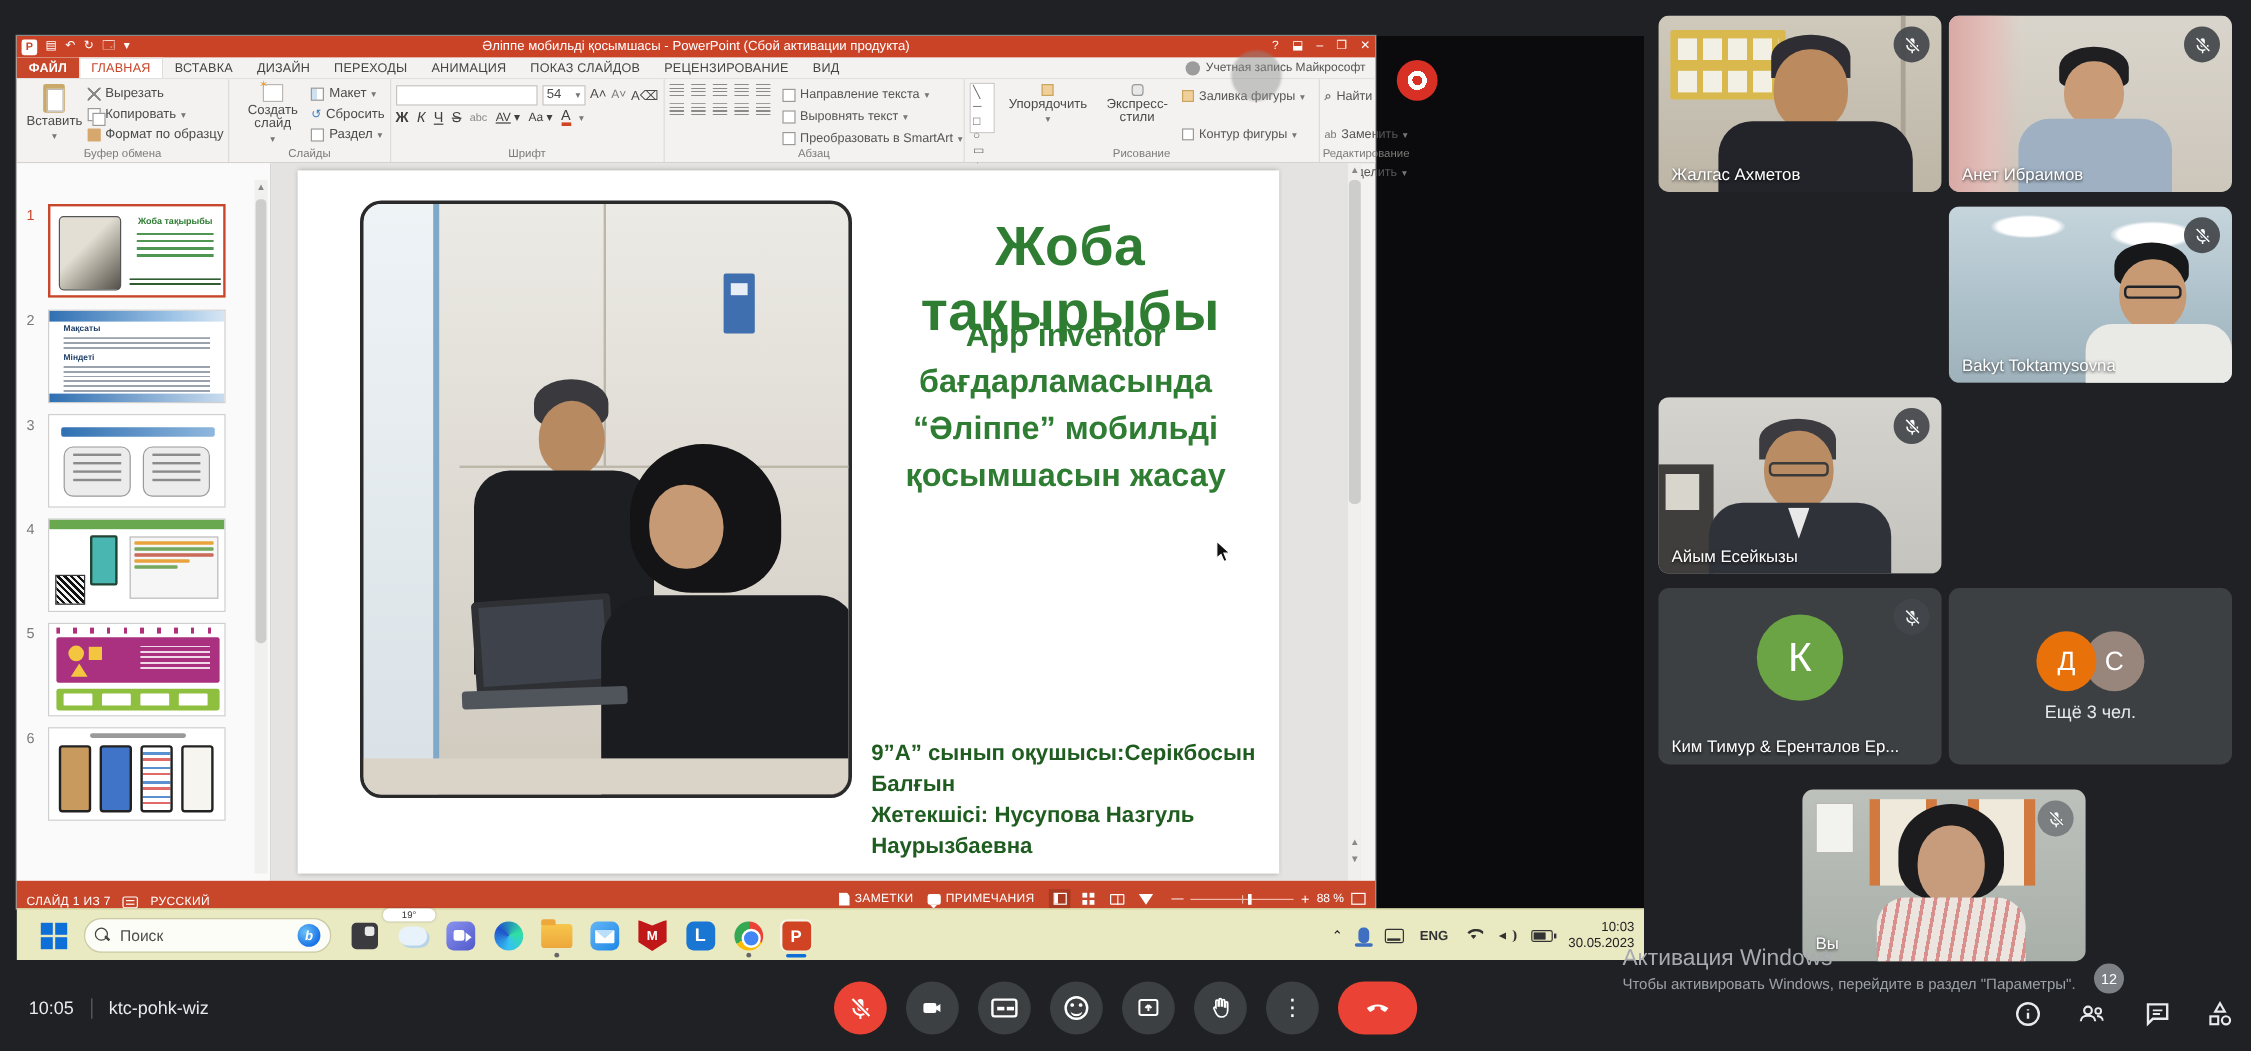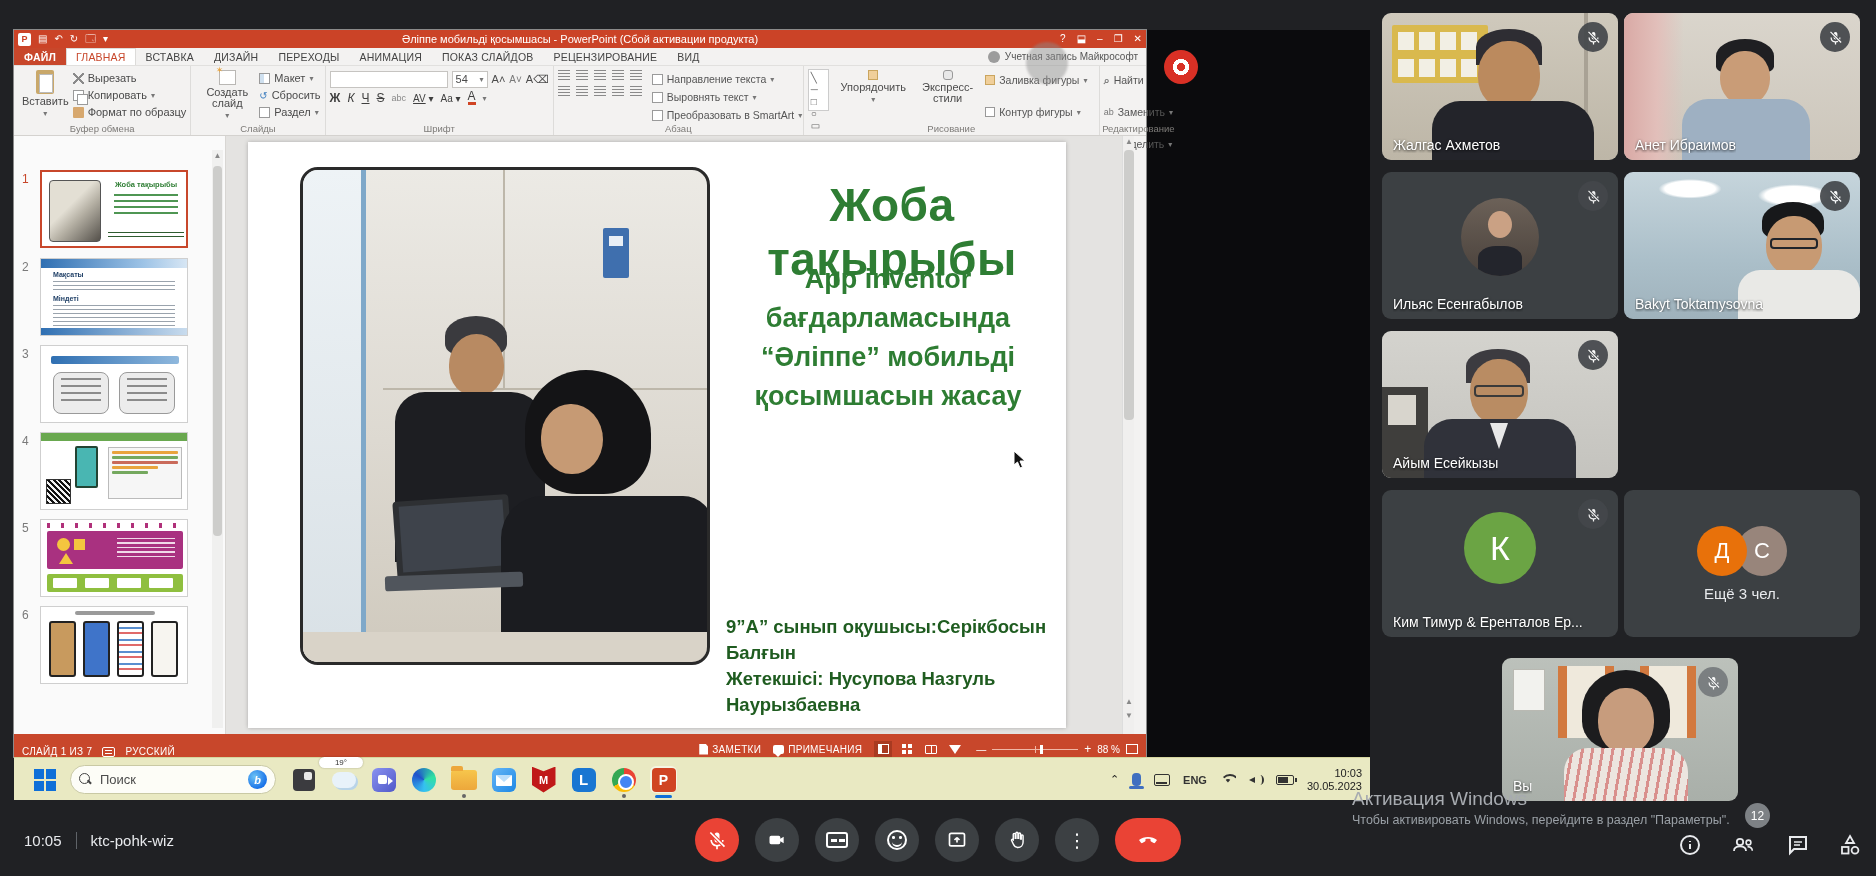--- a/index.html
+++ b/index.html
@@ -797,32 +797,20 @@
       <svg width="15" height="15" viewBox="0 0 24 24">
           <path fill="#fff" d="M12 15a3 3 0 0 0 3-3V6a3 3 0 0 0-6 0v6a3 3 0 0 0 3 3z"></path>
           <path fill="#fff" d="M18 12a6 6 0 0 1-12 0H4a8 8 0 0 0 7 7.9V23h2v-3.1A8 8 0 0 0 20 12h-2z"></path>
           <line x1="4" y1="3" x2="21" y2="20" stroke="#44474b" stroke-width="4.5"></line>
           <line x1="4" y1="3" x2="21" y2="20" stroke="#fff" stroke-width="2"></line>
         </svg>
     </div>
     <div class="tile-name">Анет Ибраимов</div>
   </div>
 
-  <div class="tile" style="left:1382px;top:172px">
-    <div class="s3avatar"></div>
-    <div class="micbadge">
-      <svg width="15" height="15" viewBox="0 0 24 24">
-          <path fill="#fff" d="M12 15a3 3 0 0 0 3-3V6a3 3 0 0 0-6 0v6a3 3 0 0 0 3 3z"></path>
-          <path fill="#fff" d="M18 12a6 6 0 0 1-12 0H4a8 8 0 0 0 7 7.9V23h2v-3.1A8 8 0 0 0 20 12h-2z"></path>
-          <line x1="4" y1="3" x2="21" y2="20" stroke="#44474b" stroke-width="4.5"></line>
-          <line x1="4" y1="3" x2="21" y2="20" stroke="#fff" stroke-width="2"></line>
-        </svg>
-    </div>
-    <div class="tile-name">Ильяс Есенгабылов</div>
-  </div>
 
   <div class="tile" style="left:1624px;top:172px">
     <div class="scene s4">
       <div class="lights"></div>
         <div class="hair"></div>
         <div class="head"></div>
         <div class="glasses"></div>
         <div class="torso"></div>
     </div>
     <div class="micbadge">

